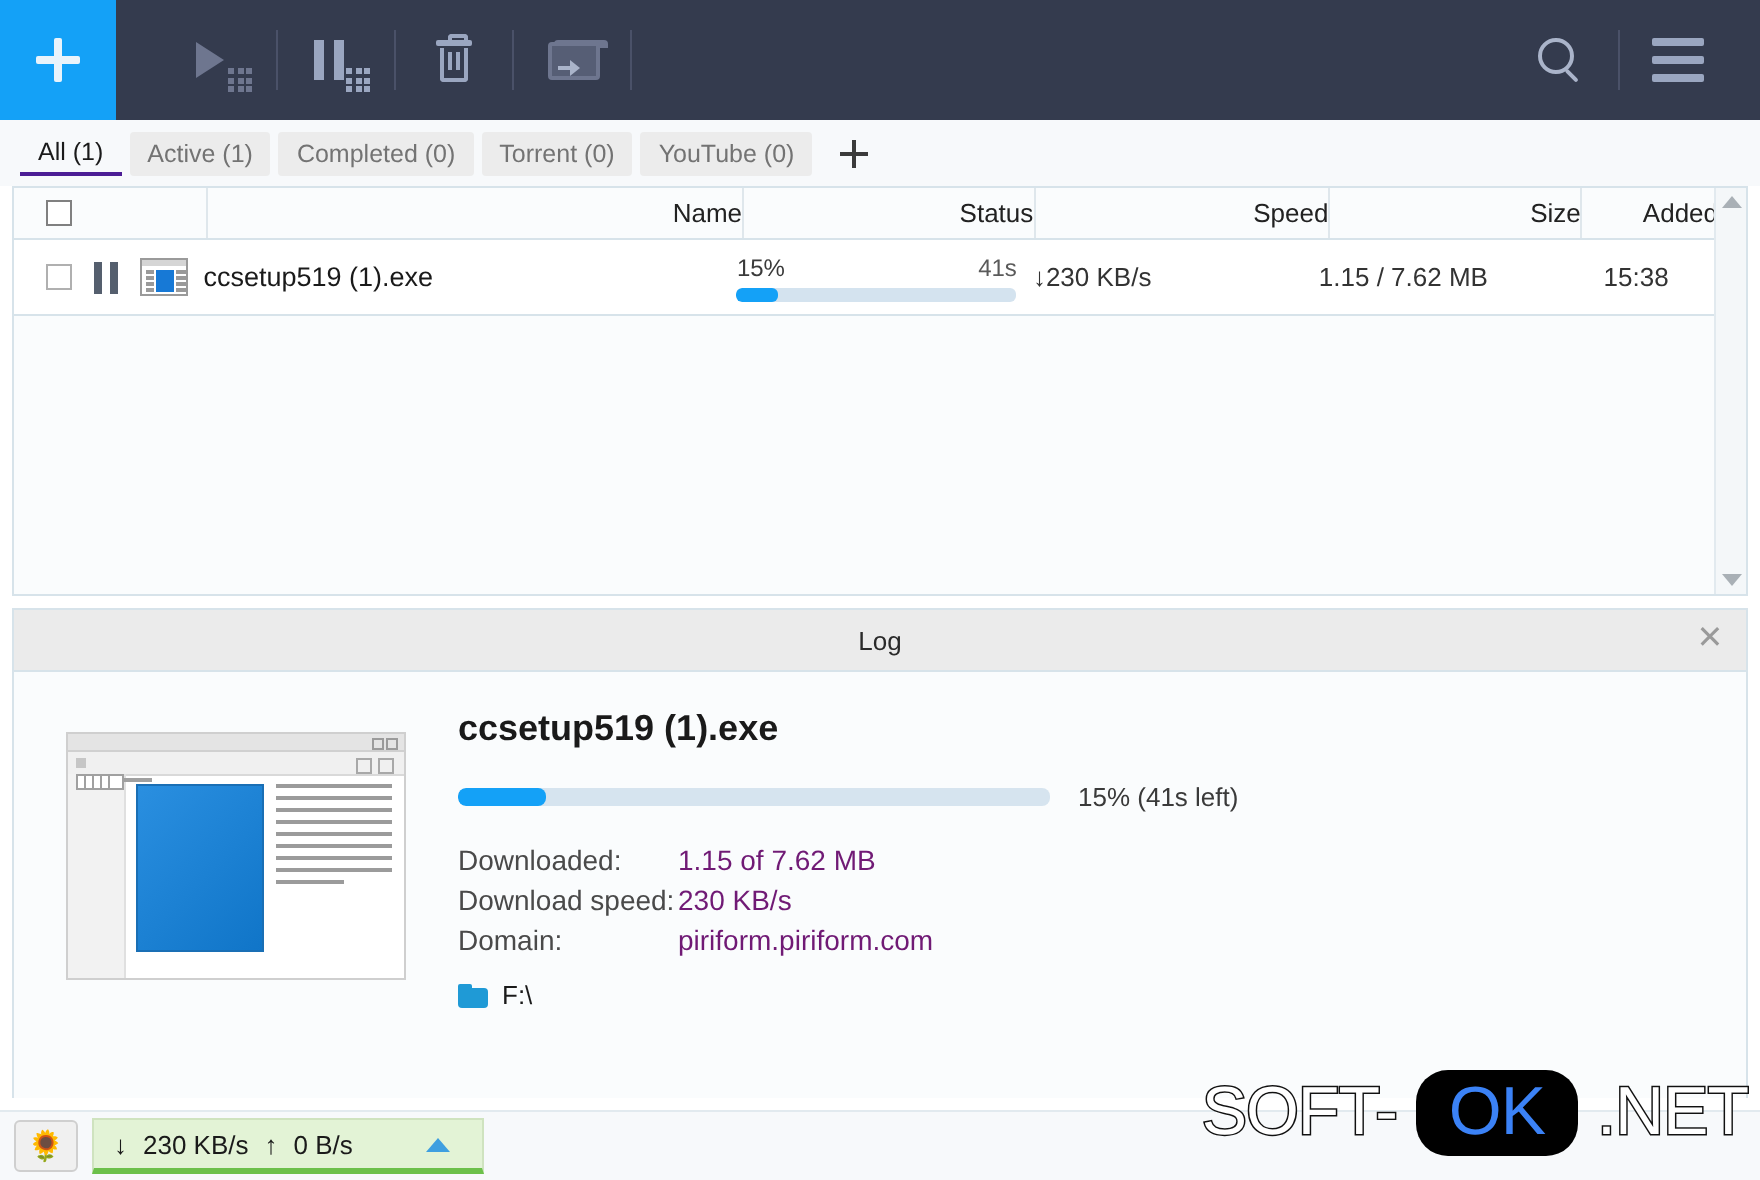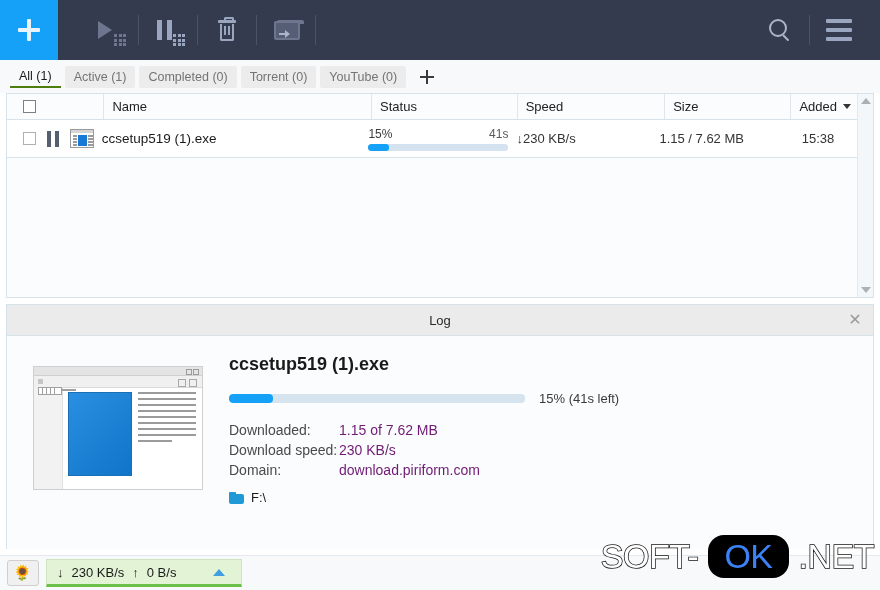--- a/index.html
+++ b/index.html
@@ -167,21 +167,21 @@
     font-size: 12.5px;
     color: #737373;
     background: #ececec;
     border-radius: 2px;
     cursor: default;
     white-space: nowrap;
   }
   .tab.active {
     background: #f7f9fb;
     color: #1a1a1a;
-    border-bottom: 2px solid #4d7c0f;
+    border-bottom: 2px solid #4c1d95;
     border-radius: 0;
     height: 22px;
     box-sizing: border-box;
   }
   .tab-add {
     width: 22px; height: 22px;
     display: flex; align-items: center; justify-content: center;
     margin-left: 6px;
     position: relative;
   }
@@ -208,20 +208,21 @@
     background: #fafcfd;
     font-size: 13px;
     color: #222;
   }
   .hc {
     display: flex; align-items: center;
     padding-left: 8px;
     border-right: 1px solid #dfe7ec;
     box-sizing: border-box;
     white-space: nowrap;
+    justify-content: flex-end;
   }
   .hc.c-check { width: 100px; justify-content: flex-start; padding-left: 16px; }
   .hc.c-name  { width: 276px; }
   .hc.c-status{ width: 150px; }
   .hc.c-speed { width: 152px; }
   .hc.c-size  { width: 130px; }
   .hc.c-added { width: 84px; border-right: none; }
   .sort-caret {
     margin-left: 6px;
     width: 0; height: 0;
@@ -639,21 +640,21 @@
           </div>
         <div class="lab">15% (41s left)</div>
       </div>
 
       <div class="kv">
         <div class="k">Downloaded:</div>
         <div class="v">1.15 of 7.62 MB</div>
         <div class="k">Download speed:</div>
         <div class="v">230 KB/s</div>
         <div class="k">Domain:</div>
-        <div class="v">download.piriform.com</div>
+        <div class="v">piriform.piriform.com</div>
       </div>
 
       <div class="path-row">
         <span class="folder">
             <span class="tp"></span>
             <span class="bk"></span>
           </span>
         <span>F:\</span>
       </div>
     </div>

